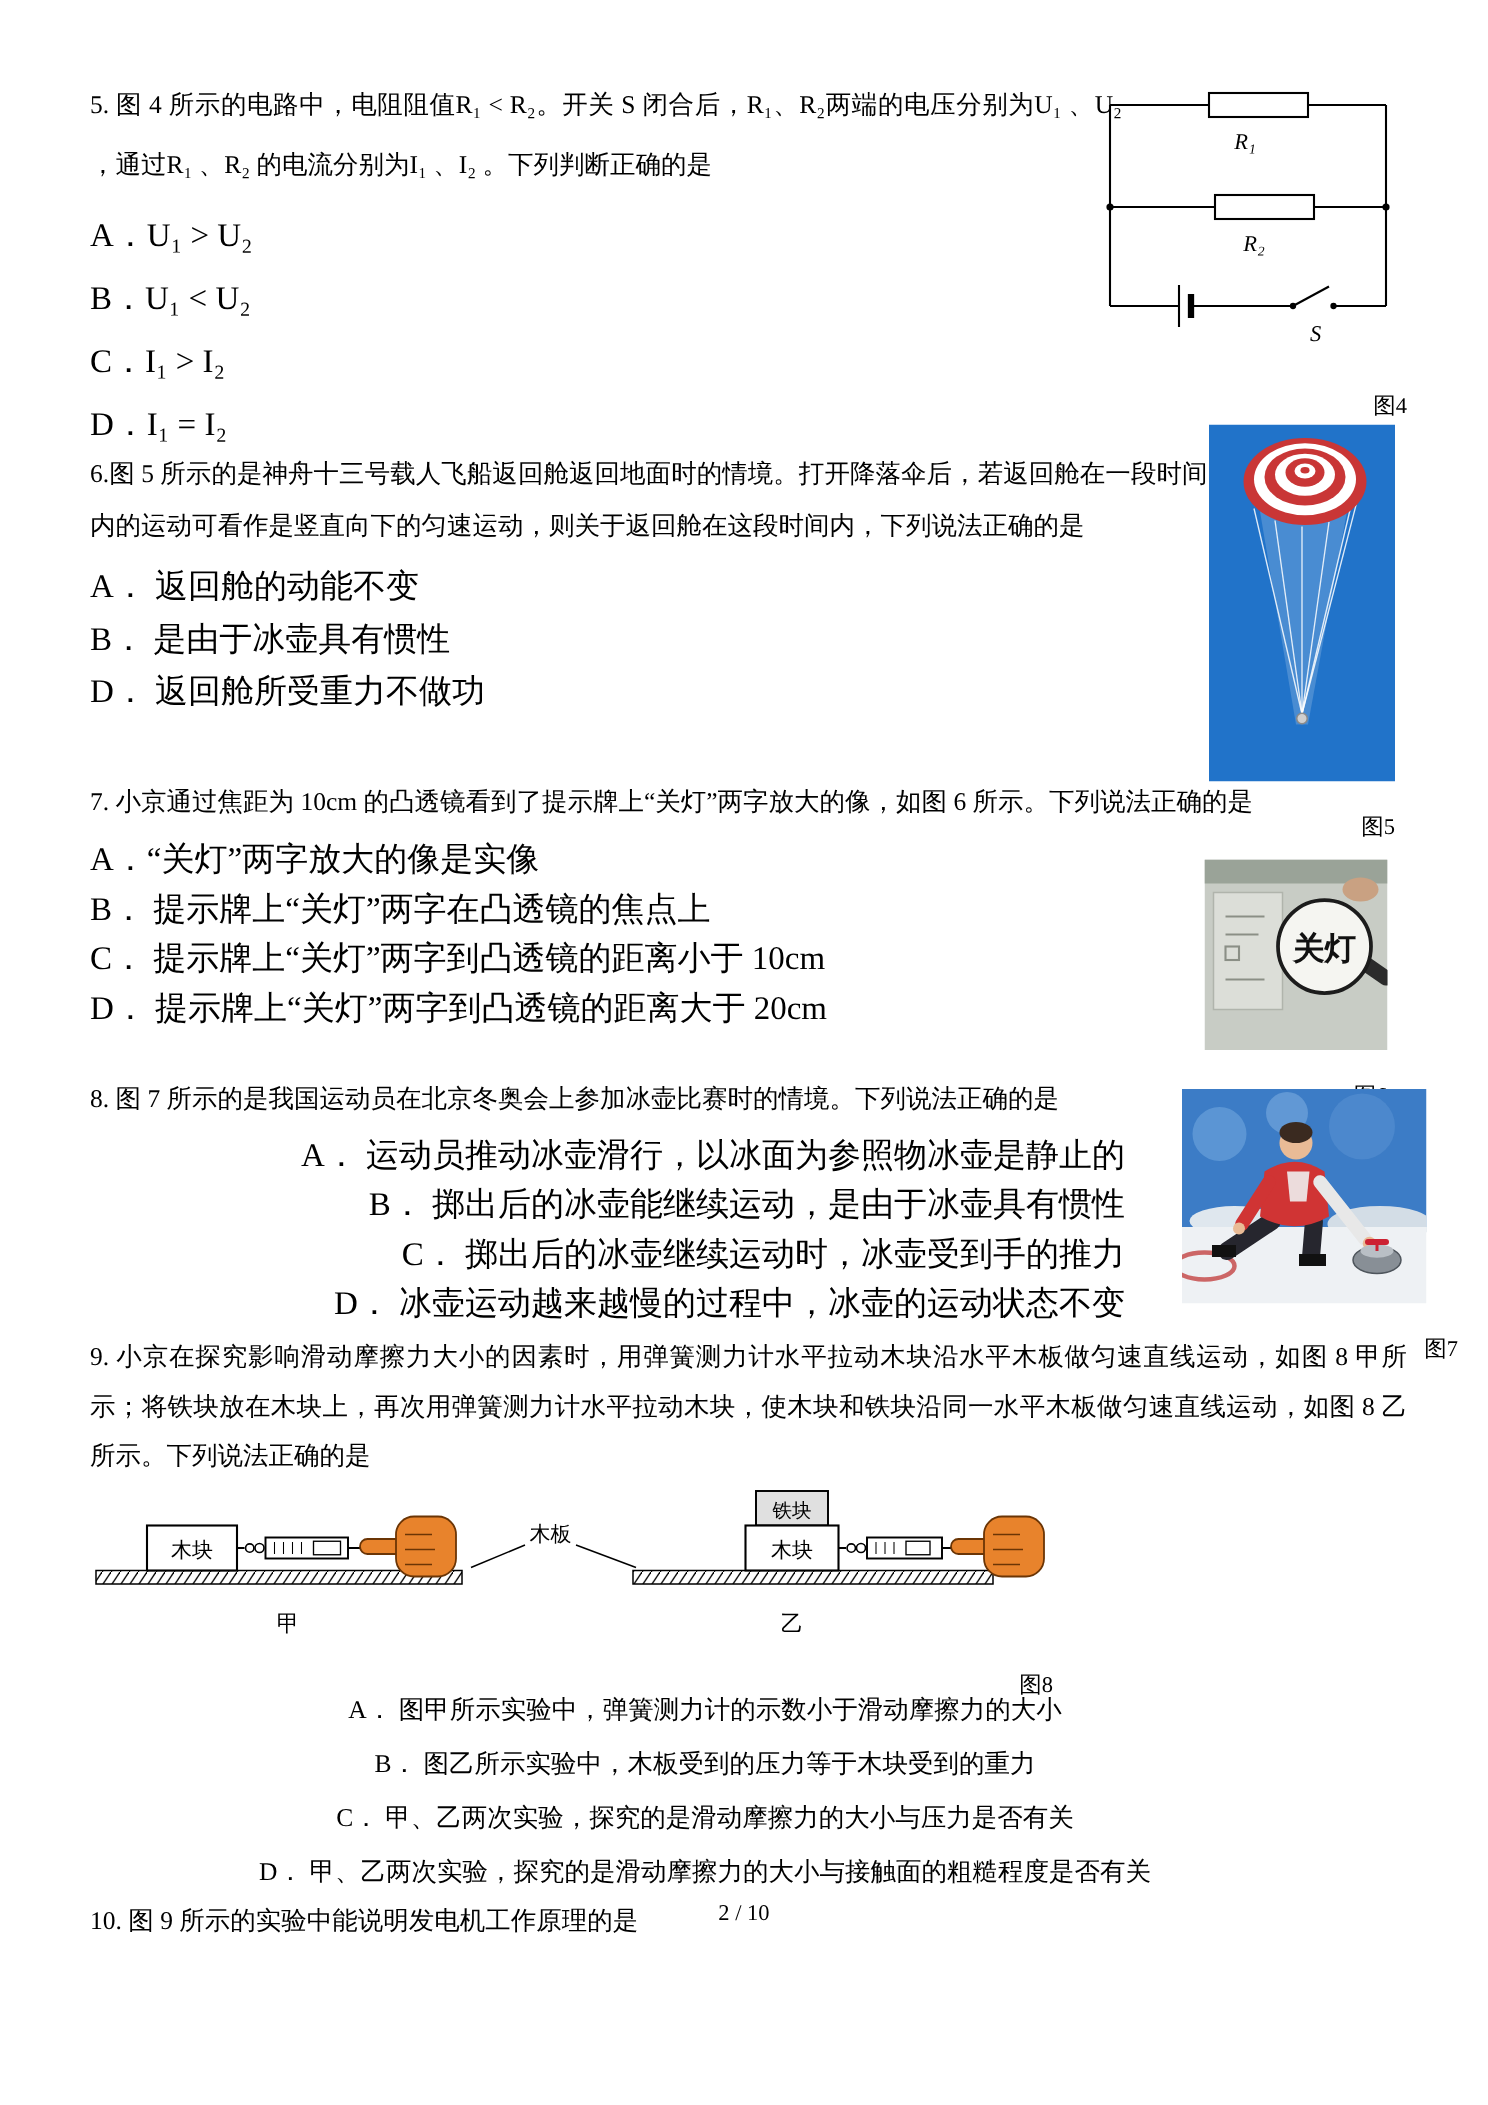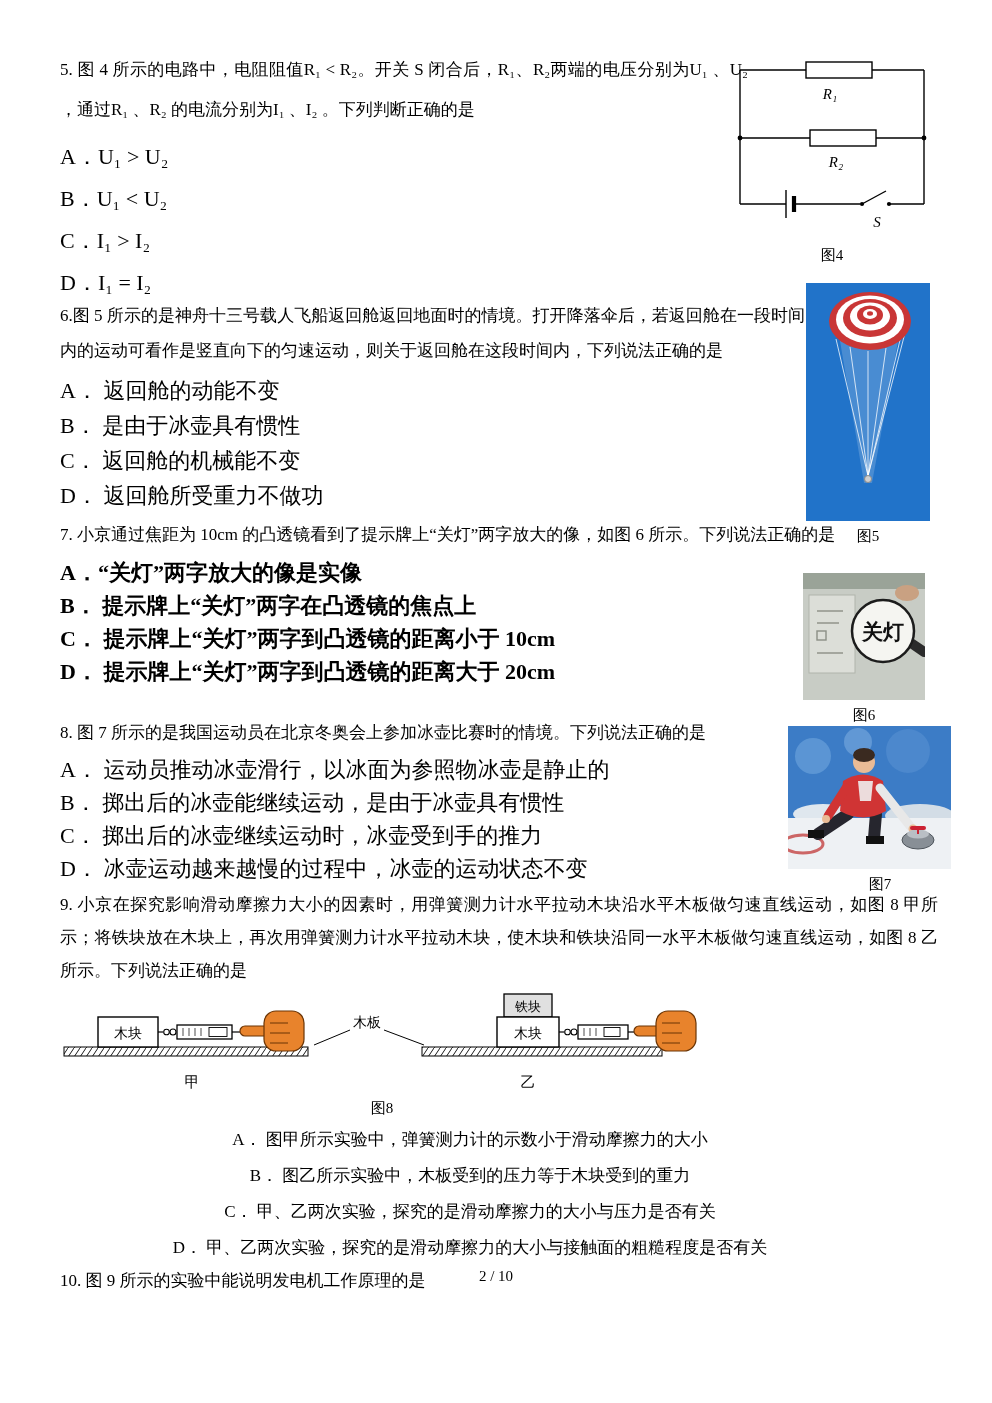--- a/index.html
+++ b/index.html
@@ -10,38 +10,38 @@
     height: 1403px;
     background: #ffffff;
     color: #000;
     font-family: "Liberation Serif", "DejaVu Serif", serif;
     overflow: hidden;
   }
   .q { position: absolute; }
   .stem { margin: 0; font-size: 17px; text-align: justify; }
   .opts p { margin: 0; font-size: 22px; }
   .fig { position: absolute; margin: 0; }
-  .fig figcaption { text-align: center; font-size: 15px; margin-top: 6px; }
+  .fig figcaption { text-align: right; font-size: 15px; margin-top: 21px; }
 
   
   .q5 { left: 60px; top: 50px;  width: 688px; }
   .q5 .stem { line-height: 40px; }
   .q5 .opts { margin-top: 6px; }  .q5 .opts p { line-height: 42px; }
 
   .q6 { left: 60px; top: 298px; width: 745px; }
   .q6 .stem { line-height: 35px; }
   .q6 .opts { margin-top: 5px; }  .q6 .opts p { line-height: 35px; }
 
   .q7 { left: 60px; top: 518px; width: 800px; }
   .q7 .stem { line-height: 34px; }
-  .q7 .opts { margin-top: 4px; }  .q7 .opts p { line-height: 33px; font-weight: bold; }
+  .q7 .opts { margin-top: 4px; }  .q7 .opts p { line-height: 33px; }
 
   .q8 { left: 60px; top: 716px; width: 690px; }
   .q8 .stem { line-height: 34px; }
-  .q8 .opts { margin-top: 3px; }  .q8 .opts p { line-height: 33px; }
+  .q8 .opts { margin-top: 3px; }  .q8 .opts p { line-height: 33px; text-align: right; }
 
   .q9 { left: 60px; top: 888px; width: 878px; }
   .q9 .stem { line-height: 33px; }
 
   .q9opts { left: 60px; top: 1122px; width: 820px; }
   .q9opts p { margin: 0; font-size: 17px; line-height: 36px; text-align: center; }
 
   .q10 { left: 60px; top: 1266px; width: 820px; }
   .q10 .stem { line-height: 30px; }
 
@@ -103,21 +103,20 @@
       <text class="mathlbl" x="151" y="175" text-anchor="middle">S</text>
     </svg>
     <figcaption>图4</figcaption>
   </figure>
 
   <section class="q q6">
     <p class="stem">6.图 5 所示的是神舟十三号载人飞船返回舱返回地面时的情境。打开降落伞后，若返回舱在一段时间内的运动可看作是竖直向下的匀速运动，则关于返回舱在这段时间内，下列说法正确的是</p>
     <div class="opts">
       <p>A． 返回舱的动能不变</p>
       <p>B． 是由于冰壶具有惯性</p>
-      <p>C． 返回舱的机械能不变</p>
       <p>D． 返回舱所受重力不做功</p>
     </div>
   </section>
 
   <figure class="fig fig5">
     <svg width="124" height="238" viewBox="0 0 124 238">
       <rect width="124" height="238" fill="#2173c9"></rect>
       <polygon points="34,58 92,58 66,200 58,200" fill="rgba(255,255,255,0.18)"></polygon>
       <g stroke="rgba(255,255,255,0.85)" stroke-width="0.9">
         <line x1="30" y1="56" x2="62" y2="193"></line>

